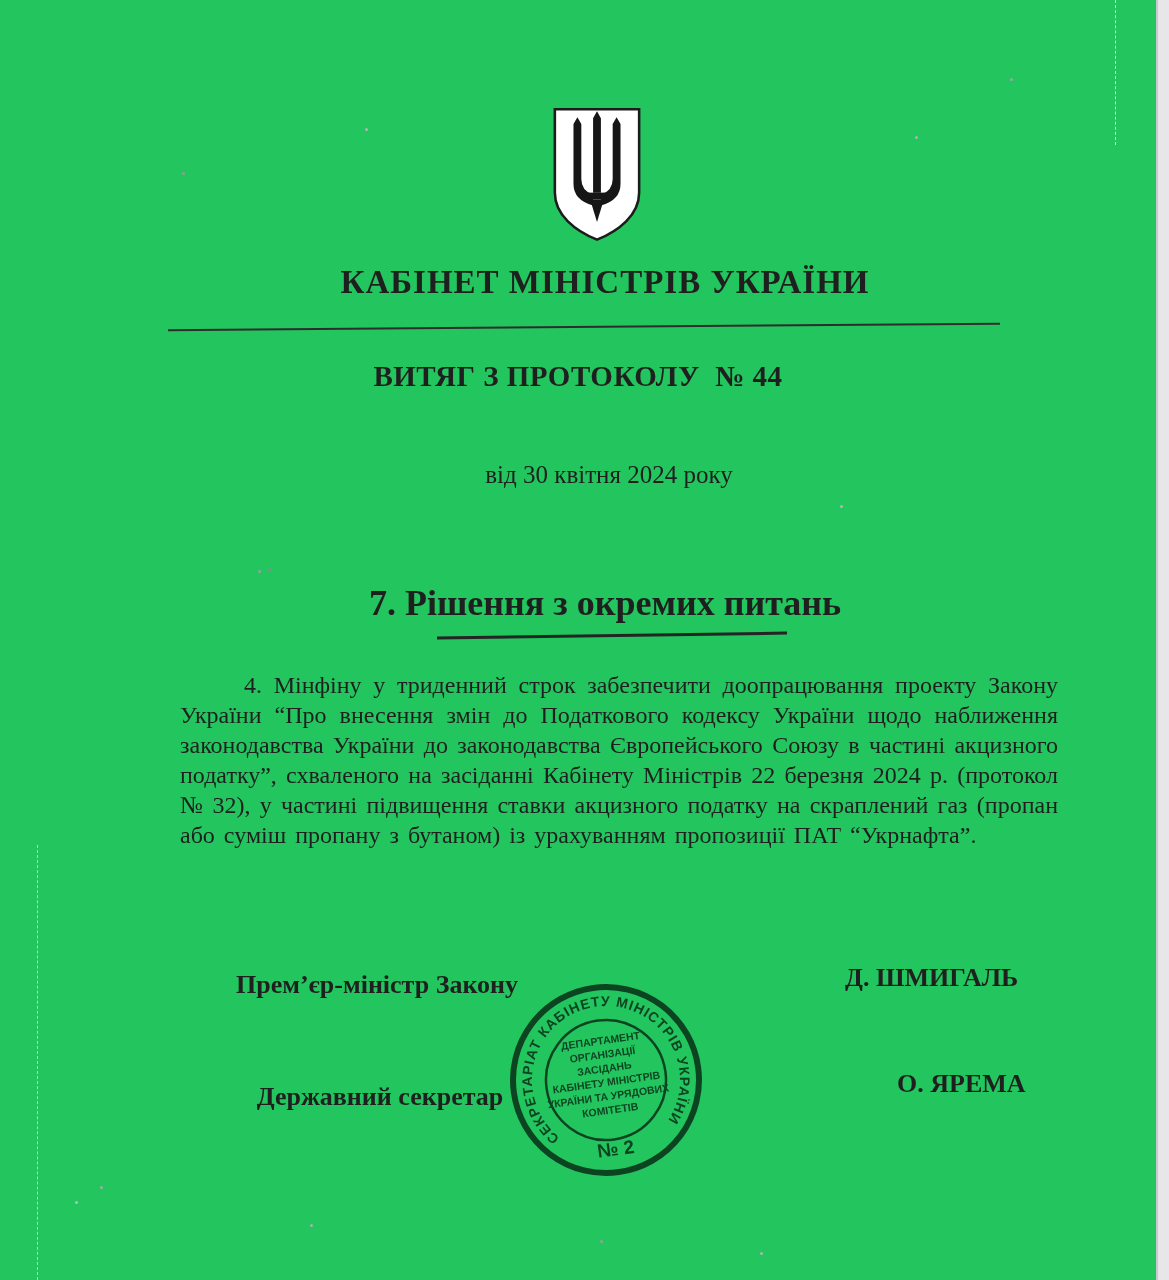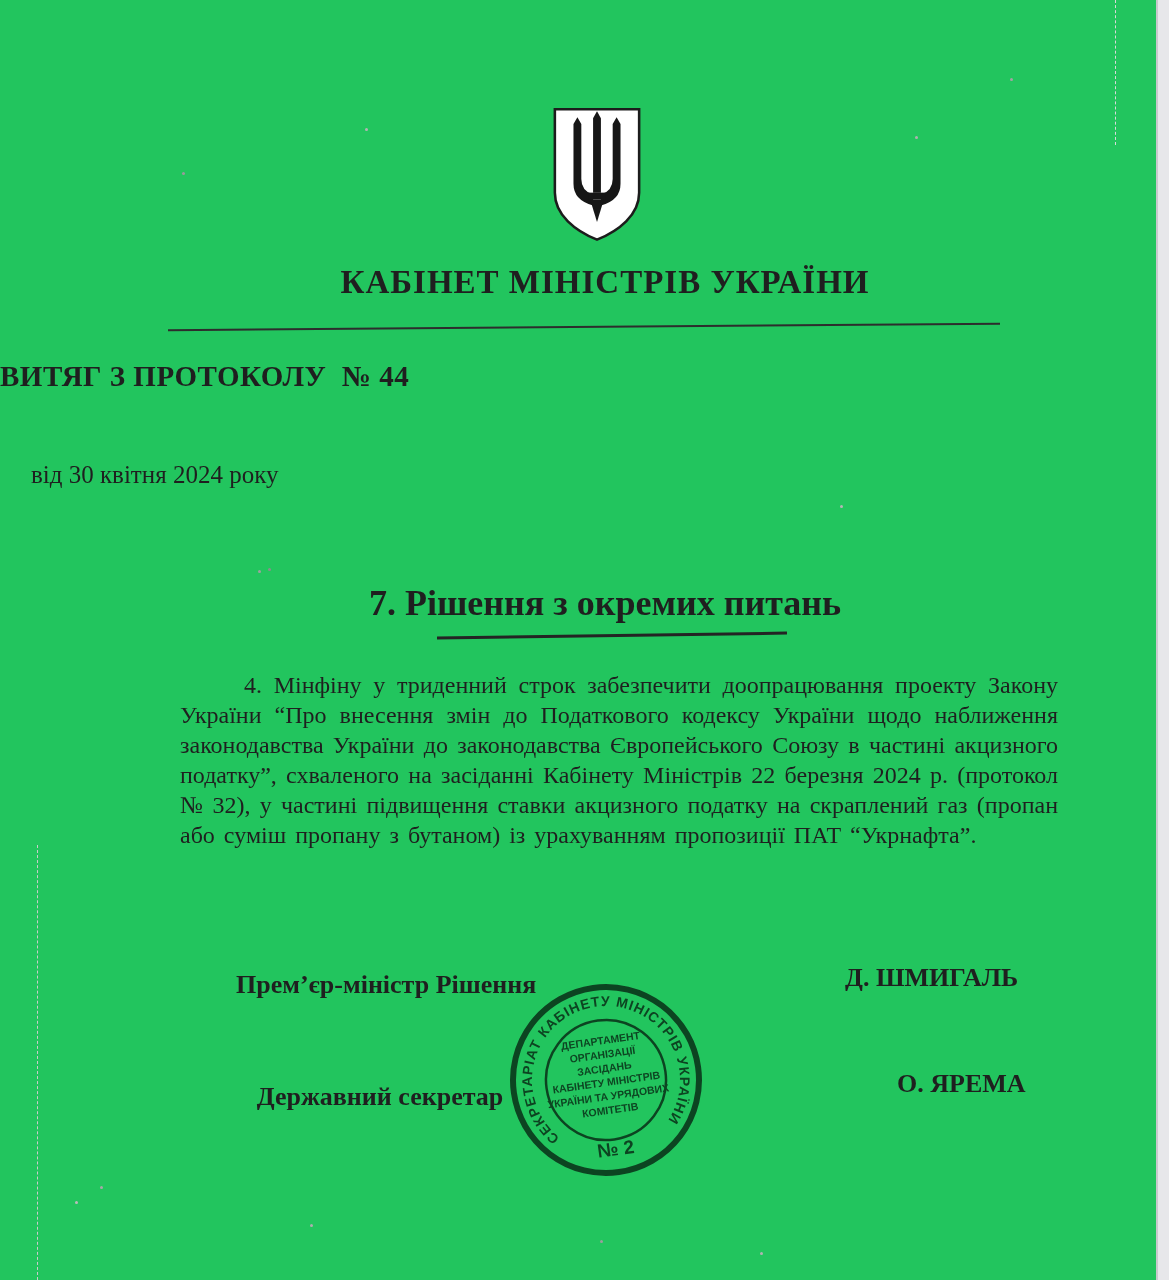--- a/index.html
+++ b/index.html
@@ -2,21 +2,21 @@
 <html><head>
 <meta charset="utf-8">
 <style>
   html,body{margin:0;padding:0;background:#ffffff;}
   .page{
     position:relative;width:1169px;height:1280px;background:#22c55e;overflow:hidden;
     font-family:"Liberation Serif","DejaVu Serif",serif;color:#1f1f1f;
   }
   .abs{position:absolute;}
   .center-a{position:absolute;left:40px;width:1130px;text-align:center;}
-  .center-b{position:absolute;left:0px;width:1124px;text-align:left;}
+  .center-b{position:absolute;left:0px;width:1124px;text-align:center;padding-left:16px;}
   .org-name{top:264px;font-size:33px;font-weight:bold;letter-spacing:1px;}
   .rule1{top:326px;left:168px;width:832px;height:2px;background:#2d2d2d;transform:rotate(-0.45deg);}
   .doc-title{top:360px;font-size:29px;font-weight:bold;letter-spacing:0.5px;}
   .doc-subtitle{top:417px;font-size:25px;}
   .doc-date{top:461px;font-size:25px;margin-left:31px;}
   .section-heading{top:582px;font-size:36px;font-weight:bold;}
   .rule2{top:634px;left:437px;width:350px;height:3px;background:#242424;transform:rotate(-0.8deg);}
   .body-par{
     top:670px;left:180px;width:878px;font-size:24px;line-height:30px;
     text-align:justify;text-indent:64px;word-spacing:3px;
@@ -61,21 +61,21 @@
   <div class="abs rule1"></div>
 
   <div class="center-b doc-title">ВИТЯГ З ПРОТОКОЛУ&nbsp; № 44</div>
   <div class="center-b doc-date">від 30 квітня 2024 року</div>
 
   <div class="center-a section-heading">7. Рішення з окремих питань</div>
   <div class="abs rule2"></div>
 
   <div class="abs body-par">4. Мінфіну у триденний строк забезпечити доопрацювання проекту Закону України “Про внесення змін до Податкового кодексу України щодо наближення законодавства України до законодавства Європейського Союзу в частині акцизного податку”, схваленого на засіданні Кабінету Міністрів 22 березня 2024 р. (протокол № 32), у частині підвищення ставки акцизного податку на скраплений газ (пропан або суміш пропану з бутаном) із урахуванням пропозиції ПАТ “Укрнафта”.</div>
 
-  <div class="abs sig pm-title">Прем’єр-міністр Рішення</div>
+  <div class="abs sig pm-title">Прем’єр-міністр Закону</div>
   <div class="abs sig pm-name">Д. ШМИГАЛЬ</div>
 
   <div class="abs sig sec-title">
     <span>Державний секретар</span><br>
   </div>
   <div class="abs sig sec-name">О. ЯРЕМА</div>
 
   <svg class="abs stamp" viewBox="0 0 224 224" aria-hidden="true">
     <g transform="rotate(-8 112 112)" fill="none" stroke="#3a3a3a">
       <circle cx="112" cy="112" r="93" stroke-width="6"></circle>

